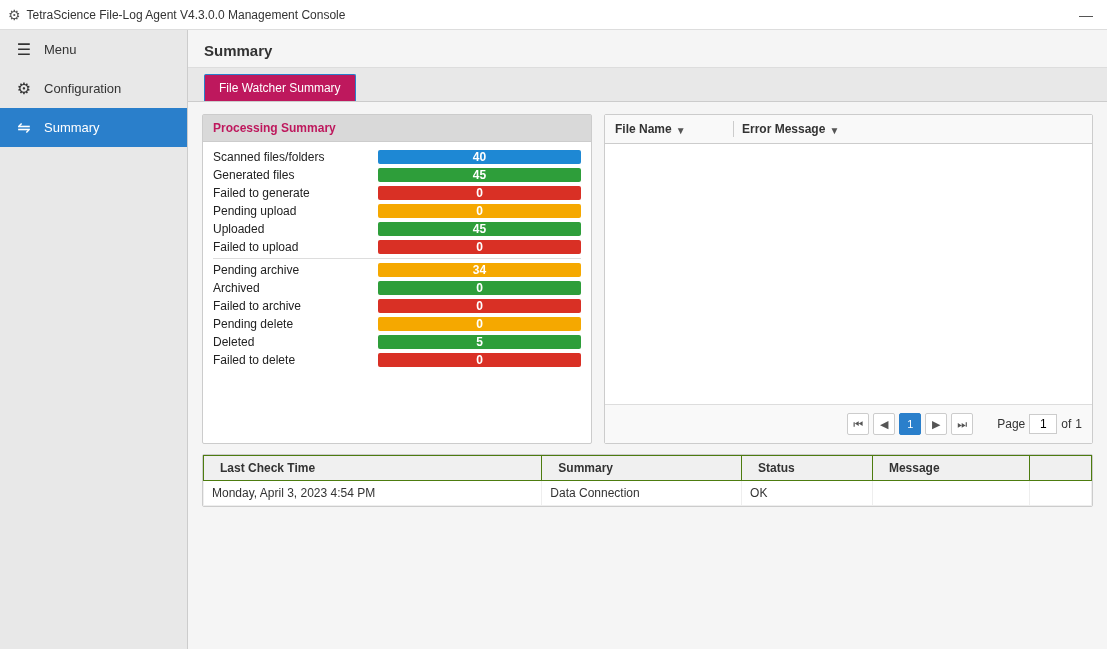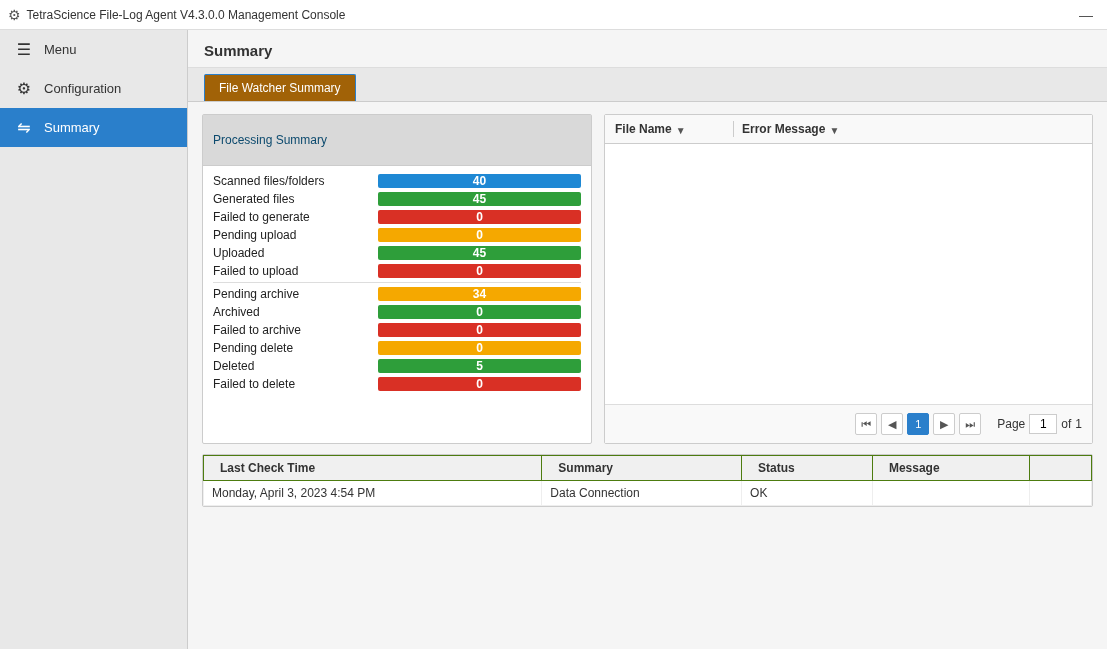--- a/index.html
+++ b/index.html
@@ -66,21 +66,21 @@
 
     
     .tab-bar {
       background: #e8e8e8;
       padding: 6px 16px 0 16px;
       border-bottom: 1px solid #ccc;
       display: flex;
     }
     .tab {
       padding: 6px 14px;
-      background: #a16207;
+      background: #be185d;
       color: #fff;
       font-size: 12px;
       cursor: pointer;
       border-radius: 2px 2px 0 0;
       border: 1px solid #2a7fcb;
       border-bottom: none;
       margin-right: 2px;
     }
 
     
@@ -100,24 +100,24 @@
     
     .processing-summary {
       background: #fff;
       border: 1px solid #ccc;
       border-radius: 2px;
       width: 390px;
       flex-shrink: 0;
     }
     .panel-title {
       background: #d9d9d9;
-      padding: 18px 10px;
-      font-weight: normal;
-      font-size: 12px;
-      color: #0c4a6e;
+      padding: 6px 10px;
+      font-weight: bold;
+      font-size: 12px;
+      color: #be185d;
       border-bottom: 1px solid #ccc;
     }
     .ps-body { padding: 8px 10px; }
     .ps-row {
       display: flex;
       align-items: center;
       margin-bottom: 4px;
     }
     .ps-label {
       width: 165px;
@@ -190,21 +190,21 @@
       align-items: center;
       justify-content: center;
       border: 1px solid #ccc;
       background: #fff;
       cursor: pointer;
       border-radius: 2px;
       font-size: 11px;
       color: #555;
     }
     .page-btn.active { background: #2a7fcb; color: #fff; border-color: #2a7fcb; }
-    .page-info { margin-left: 12px; display: flex; align-items: center; gap: 4px; color: #333; }
+    .page-info { margin-left: 20px; display: flex; align-items: center; gap: 4px; color: #333; }
     .page-input {
       width: 28px;
       height: 20px;
       border: 1px solid #ccc;
       text-align: center;
       font-size: 12px;
     }
 
     
     .system-message-panel {

